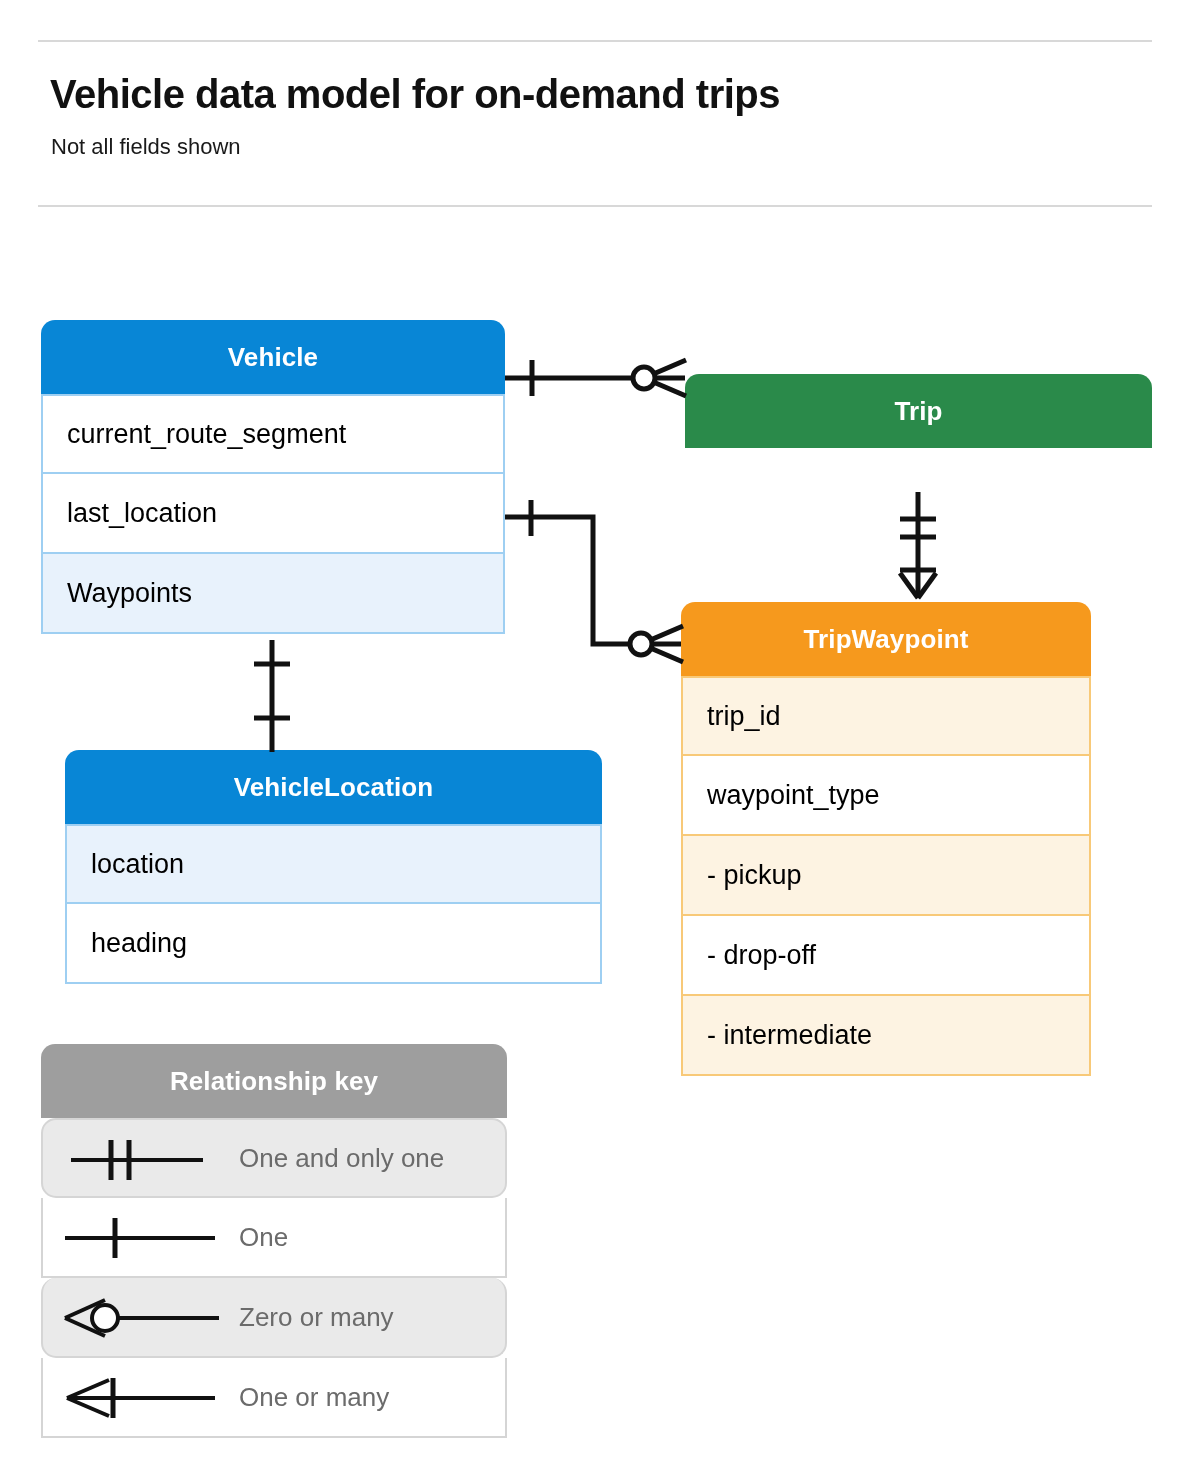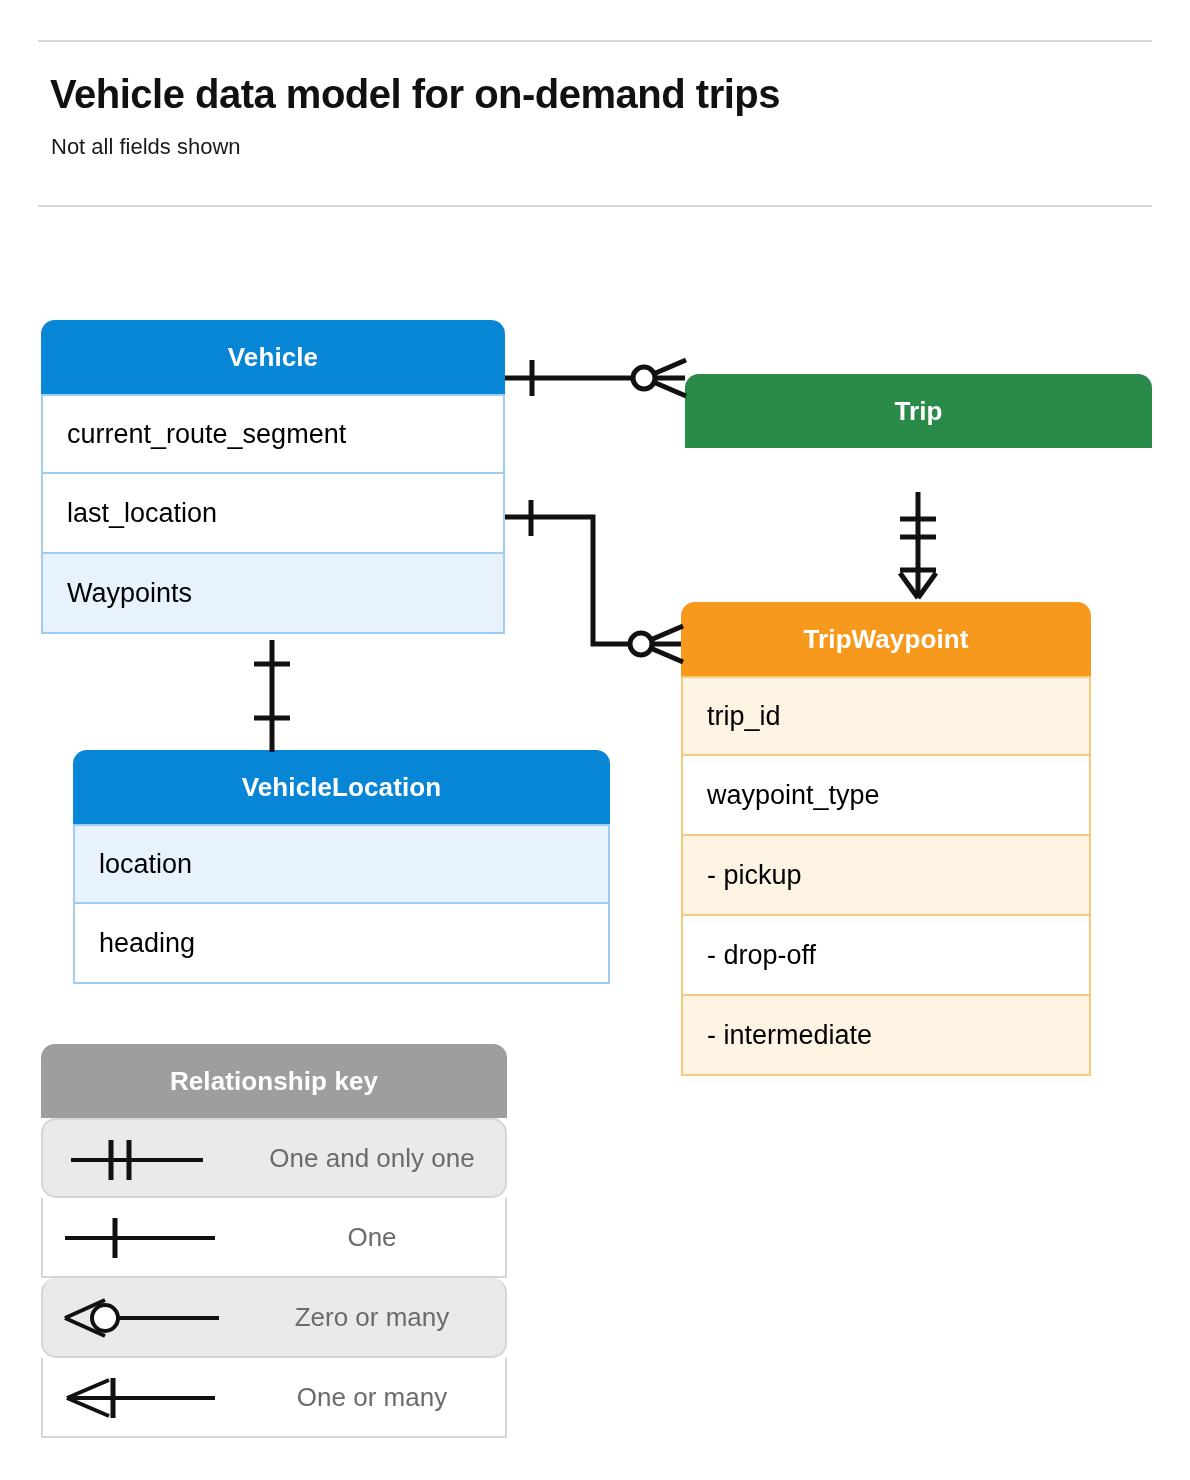--- a/index.html
+++ b/index.html
@@ -92,22 +92,22 @@
 
   
   .theme-gray .entity-header { background: #9e9e9e; }
   .theme-gray .entity-row { border-color: #d5d5d5; background: #ffffff; }
   .theme-gray .entity-row.alt { background: #eaeaea; border-radius: 15px; }
 
   
   #entity-vehicle          { left: 41px;  top: 320px;  width: 464px; }
   #entity-trip             { left: 685px; top: 334px;  width: 467px; margin-top: 40px; }
   #entity-tripwaypoint     { left: 681px; top: 596px;  width: 410px; margin-top: 6px; }
-  #entity-vehiclelocation  { left: 57px;  top: 750px;  width: 553px; padding-left: 16px; }
-  #legend-box              { left: 41px;  top: 1044px; width: 466px; text-align: center; }
+  #entity-vehiclelocation  { left: 49px;  top: 750px;  width: 553px; padding-left: 16px; }
+  #legend-box              { left: 41px;  top: 1044px; width: 466px; }
 
   
   #legend-box .entity-row {
     padding-left: 0;
     font-size: 26px;
     color: #6b6b6b;
   }
   .legend-sym {
     width: 196px;
     flex: 0 0 196px;

